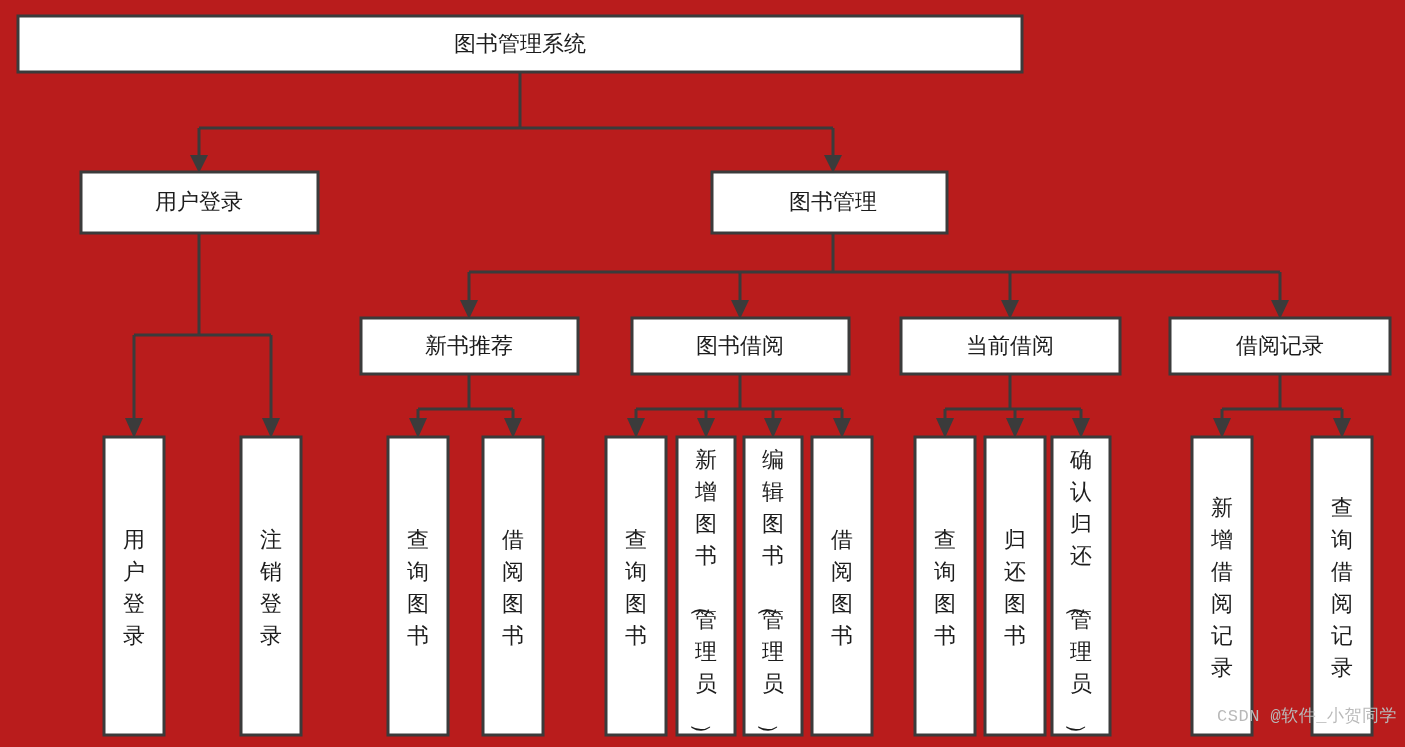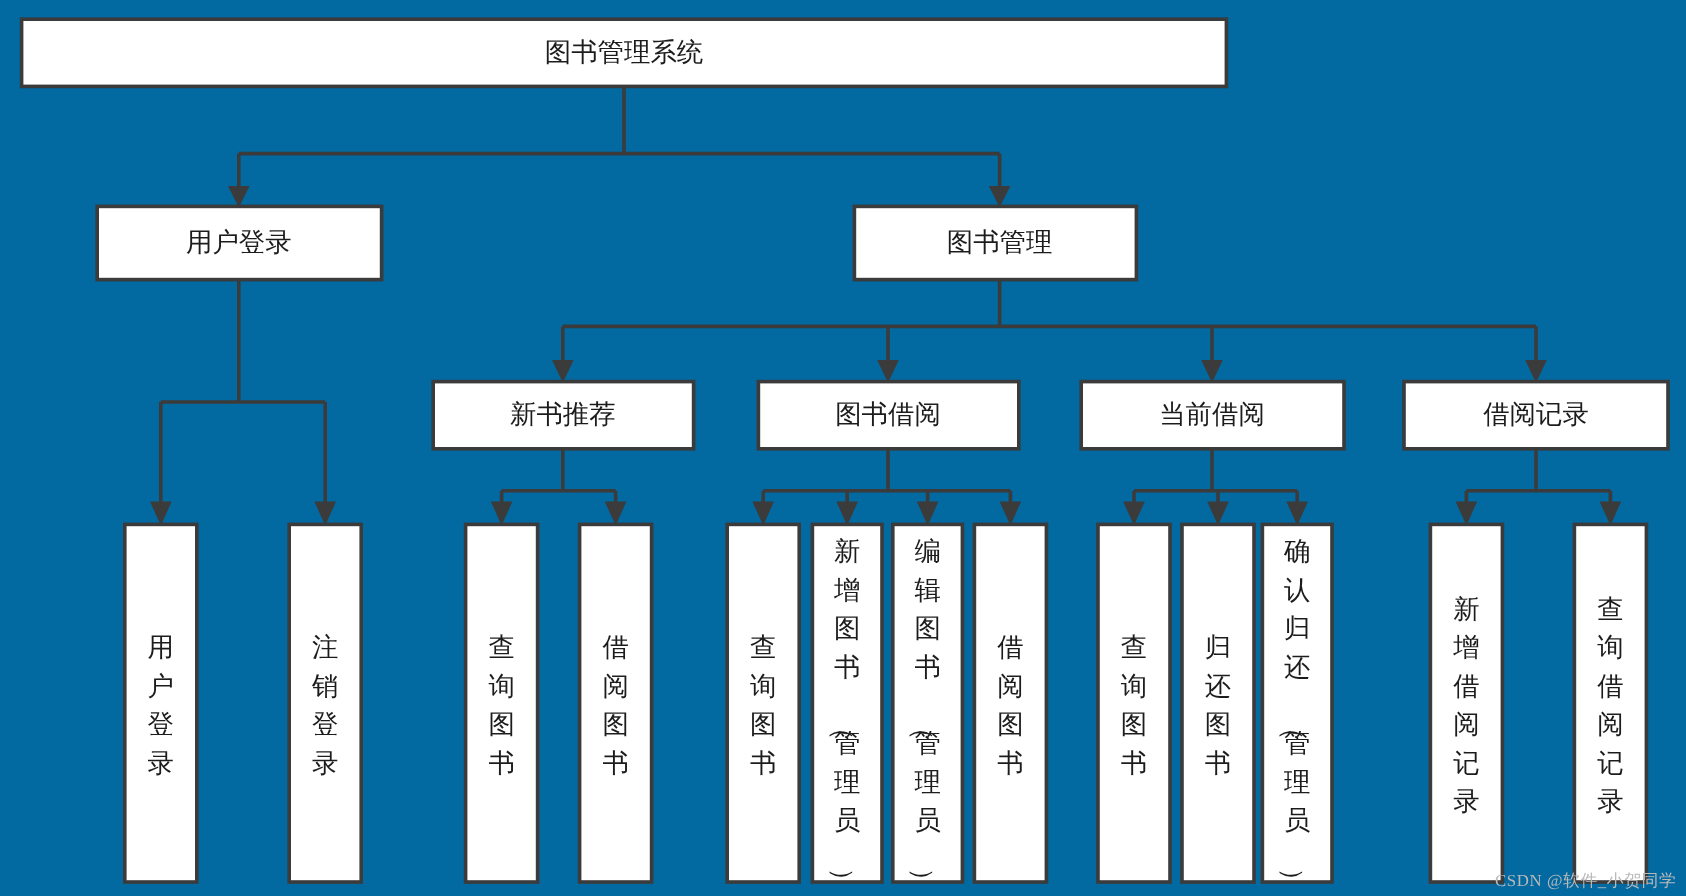--- a/index.html
+++ b/index.html
@@ -11,21 +11,21 @@
   body {
     width: 1405px;
     height: 747px;
     font-family: "Liberation Sans", "DejaVu Sans", sans-serif;
     overflow: hidden;
   }
   #diagram-root {
     position: relative;
     width: 1405px;
     height: 747px;
-    background: #0369a1;
+    background: #b91c1c;
   }
   svg#chart-svg {
     position: absolute;
     left: 0;
     top: 0;
     width: 1405px;
     height: 747px;
   }
   .node-box {
     fill: #ffffff;
@@ -53,23 +53,23 @@
   .node-label-v {
     font-family: "Liberation Sans", "DejaVu Sans", sans-serif;
     font-size: 22px;
     fill: #1c1c1c;
     text-anchor: middle;
     white-space: pre;
   }
   .watermark {
     position: absolute;
     right: 8px;
-    bottom: 4px;
-    font-family: Liberation Serif, serif;
-    font-size: 14px;
+    bottom: 20px;
+    font-family: Liberation Mono, monospace;
+    font-size: 17px;
     color: #b9b9b9;
     letter-spacing: 0.5px;
     user-select: none;
     pointer-events: none;
   }
 </style>
 </head>
 <body>
 
 <div id="diagram-root">

